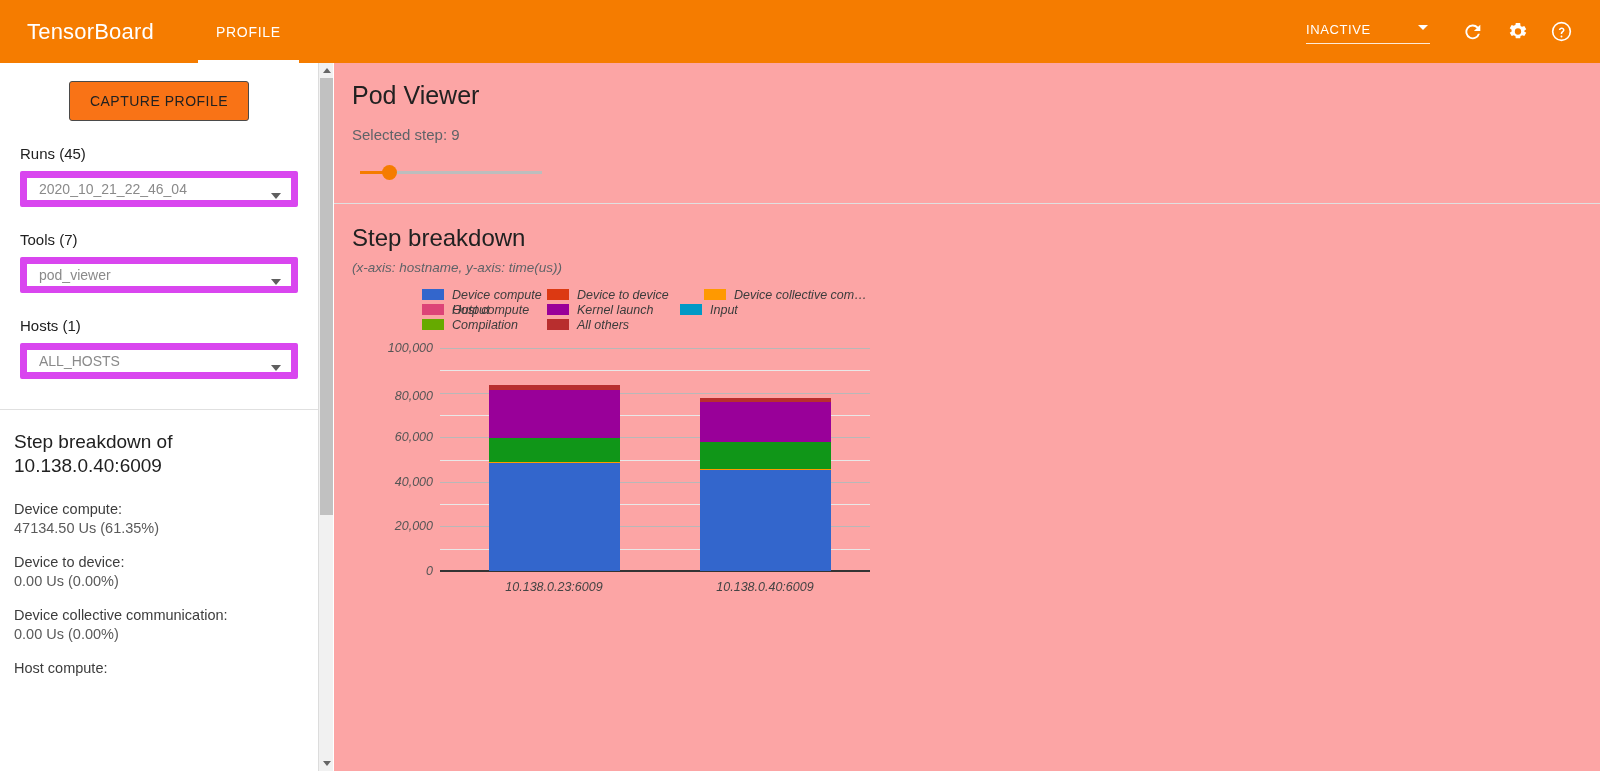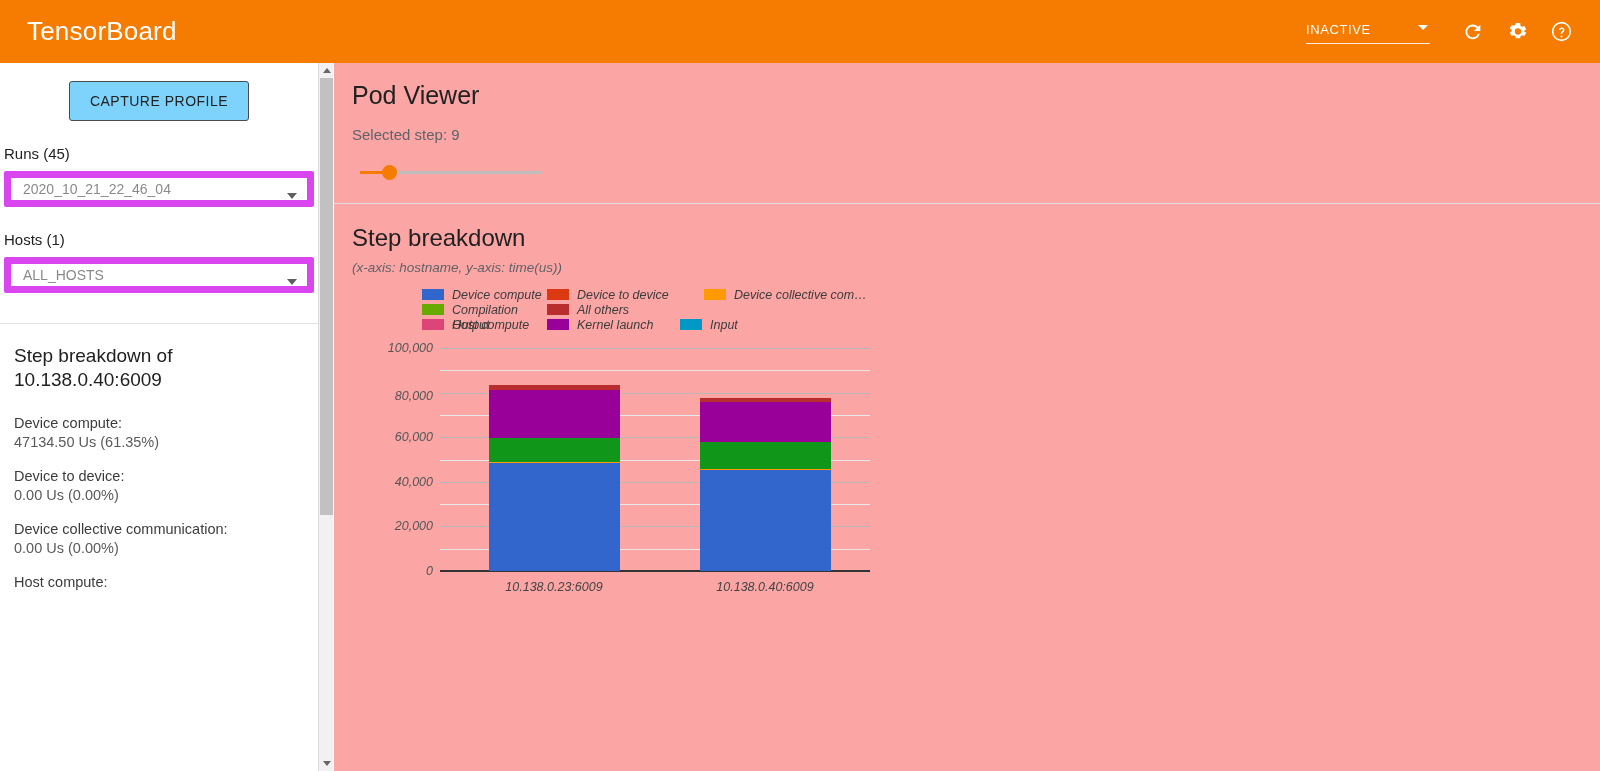--- a/index.html
+++ b/index.html
@@ -14,21 +14,21 @@
 
   
   #topbar {
     position: absolute; top: 0; left: 0;
     width: 1600px; height: 63px;
     background: #f57c00;
     display: flex; align-items: center;
     z-index: 20;
   }
   #brand {
-    color: #fff; font-size: 26px; letter-spacing: .2px;
+    color: #fff; font-size: 22px; letter-spacing: .2px;
     margin-left: 27px; margin-right: 44px; white-space: nowrap;
   }
   #tabs { display: flex; align-items: stretch; height: 63px; }
   .tab {
     display: flex; align-items: center; justify-content: center;
     color: #fff; font-size: 14px; letter-spacing: .7px;
     padding: 0 18px; height: 63px;
     position: relative; cursor: pointer;
   }
   .tab.active::after {
@@ -59,27 +59,27 @@
   .icon-btn svg { display: block; }
 
   
   #sidebar {
     position: absolute; top: 63px; left: 0;
     width: 318px; height: 708px;
     background: #fff; overflow: hidden;
   }
   #capture-wrap { padding-top: 18px; display: flex; justify-content: center; }
   #capture-btn {
-    border: 1px solid #4a4a4a; background: #7dd3fc;
+    border: 1px solid #4a4a4a; background: #f97316;
     border-radius: 3px;
     font-size: 14px; letter-spacing: .5px; color: #212121;
     padding: 11px 20px; cursor: pointer;
     font-family: "Liberation Sans", sans-serif;
   }
-  .field { padding: 0 4px; margin-top: 24px; }
+  .field { padding: 0 20px; margin-top: 24px; }
   .field-label {
     font-size: 15px; color: #212121; margin-bottom: 9px;
   }
   .select-box {
     position: relative; height: 36px;
     border: 7px solid #d946ef; border-radius: 2px;
     display: flex; align-items: center;
     padding: 0 12px; cursor: pointer; background: #fff;
   }
   .select-value { font-size: 14px; color: #8a8a8a; }
@@ -206,20 +206,23 @@
     position: absolute; top: 100%; margin-top: 9px;
     font-size: 12.5px; color: #444; white-space: nowrap;
     transform: translateX(-50%);
   }
 </style>
 </head>
 <body>
 
 <div id="topbar">
   <div id="brand">TensorBoard</div>
+  <div id="tabs">
+    <div class="tab active">PROFILE</div>
+  </div>
   <div id="topbar-right">
     <div id="status-select">
       <span id="status-label">INACTIVE</span>
       <span id="status-caret"></span>
     </div>
     <div class="icon-btn">
       <svg width="22" height="22" viewBox="0 0 24 24">
         <path d="M17.6 6.4A8 8 0 1 0 19.5 14h-2.1a6 6 0 1 1-1.3-6.2L13 11h7V4l-2.4 2.4z" fill="#fff"></path>
       </svg>
     </div>
@@ -243,20 +246,27 @@
   </div>
 
   <div class="field">
     <div class="field-label">Runs (45)</div>
     <div class="select-box">
       <span class="select-value">2020_10_21_22_46_04</span>
       <span class="select-caret"></span>
     </div>
   </div>
 
+  <div class="field">
+    <div class="field-label">Tools (7)</div>
+    <div class="select-box">
+      <span class="select-value">pod_viewer</span>
+      <span class="select-caret"></span>
+    </div>
+  </div>
 
   <div class="field">
     <div class="field-label">Hosts (1)</div>
     <div class="select-box">
       <span class="select-value">ALL_HOSTS</span>
       <span class="select-caret"></span>
     </div>
   </div>
 
   <div id="sidebar-divider"></div>
@@ -319,44 +329,44 @@
               <span class="legend-swatch" style="background: rgb(220, 57, 18);"></span>
               <span class="legend-text">Device to device</span>
             </div>
             <div class="legend-item" style="position: absolute; left: 258px; margin-left: 24px;">
               <span class="legend-swatch" style="background: rgb(255, 153, 0);"></span>
               <span class="legend-text">Device collective com…</span>
             </div>
           </div>
           <div class="legend-row" style="position: relative;">
             <div class="legend-item" style="position: absolute; left: 0px;">
+              <span class="legend-swatch" style="background: rgb(16, 150, 24);"></span>
+              <span class="legend-text">Host compute</span>
+            </div>
+            <div class="legend-item" style="position: absolute; left: 125px;">
+              <span class="legend-swatch" style="background: rgb(153, 0, 153);"></span>
+              <span class="legend-text">Kernel launch</span>
+            </div>
+            <div class="legend-item" style="position: absolute; left: 258px;">
+              <span class="legend-swatch" style="background: rgb(0, 153, 198);"></span>
+              <span class="legend-text">Input</span>
+            </div>
+            <div class="legend-item" style="position: absolute;">
+              <span class="legend-swatch" style="background: rgb(221, 68, 119);"></span>
+              <span class="legend-text">Output</span>
+            </div>
+          </div>
+          <div class="legend-row" style="position: relative;">
+            <div class="legend-item" style="position: absolute; left: 0px;">
               <span class="legend-swatch" style="background: rgb(102, 170, 0);"></span>
               <span class="legend-text">Compilation</span>
             </div>
             <div class="legend-item" style="position: absolute; left: 125px;">
               <span class="legend-swatch" style="background: rgb(184, 46, 46);"></span>
               <span class="legend-text">All others</span>
-            </div>
-          </div>
-          <div class="legend-row" style="position: relative;">
-            <div class="legend-item" style="position: absolute; left: 0px;">
-              <span class="legend-swatch" style="background: rgb(16, 150, 24);"></span>
-              <span class="legend-text">Host compute</span>
-            </div>
-            <div class="legend-item" style="position: absolute; left: 125px;">
-              <span class="legend-swatch" style="background: rgb(153, 0, 153);"></span>
-              <span class="legend-text">Kernel launch</span>
-            </div>
-            <div class="legend-item" style="position: absolute; left: 258px;">
-              <span class="legend-swatch" style="background: rgb(0, 153, 198);"></span>
-              <span class="legend-text">Input</span>
-            </div>
-            <div class="legend-item" style="position: absolute;">
-              <span class="legend-swatch" style="background: rgb(221, 68, 119);"></span>
-              <span class="legend-text">Output</span>
             </div>
           </div>
         </div>
       <div id="plot">
         <div id="axis-x"></div>
       <div class="gridline minor" style="top: 200.7px;"></div>
           <div class="gridline minor" style="top: 156.1px;"></div>
           <div class="gridline minor" style="top: 111.5px;"></div>
           <div class="gridline minor" style="top: 66.9px;"></div>
           <div class="gridline minor" style="top: 22.3px;"></div>

